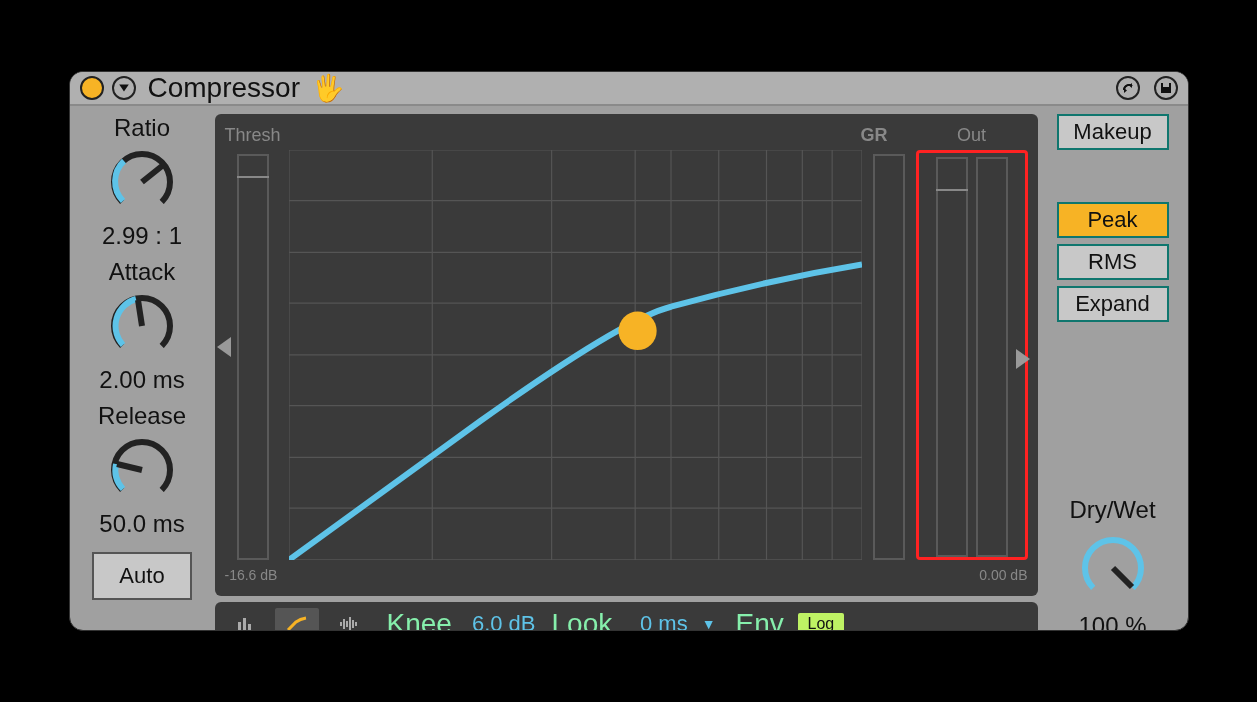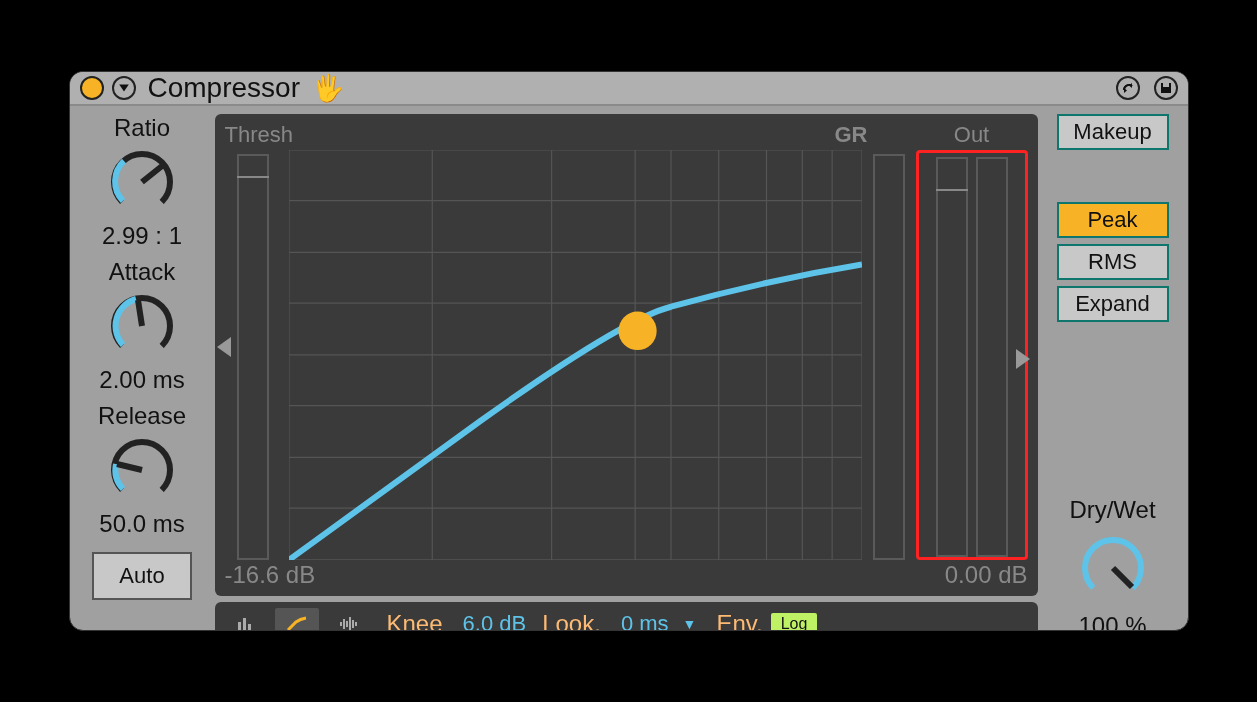--- a/index.html
+++ b/index.html
@@ -111,22 +111,21 @@
     padding: 6px 10px 6px 10px;
     display: flex;
     flex-direction: column;
     position: relative;
   }
   .viz-header {
     display: flex;
     align-items: center;
     height: 30px;
     color: #888;
-    font-size: 22px;
-    gap: 20px;
+    font-size: 18px;
   }
   .viz-header .sp { flex: 1; }
   .viz-body {
     flex: 1;
     display: flex;
     gap: 8px;
   }
   .thresh-col {
     width: 56px;
     display: flex;
@@ -198,39 +197,39 @@
     width: 0; height: 0;
     border-top: 10px solid transparent;
     border-bottom: 10px solid transparent;
     border-left: 14px solid #999;
   }
   .viz-footer {
     height: 30px;
     display: flex;
     align-items: center;
     color: #888;
-    font-size: 24px;
+    font-size: 14px;
   }
   .viz-footer .sp { flex: 1; }
   .bottom-bar {
     height: 44px;
     background: #3a3a3a;
     border-radius: 6px;
     display: flex;
     align-items: center;
     padding: 0 8px;
     gap: 8px;
   }
   .view-btn {
     width: 44px; height: 32px;
     display: flex; align-items: center; justify-content: center;
     border-radius: 2px;
   }
   .view-btn.active { background: #555; }
-  .bb-label { font-size: 24px; color: #fdba74; margin-left: 8px; }
+  .bb-label { font-size: 28px; color: #86efac; margin-left: 8px; }
   .bb-val { font-size: 22px; color: #5ec3e8; margin-left: 12px; }
   .dd { color: #5ec3e8; margin: 0 4px 0 6px; font-size: 14px; }
   .log-btn {
     background: #bef264;
     color: #111;
     font-size: 16px;
     padding: 2px 10px;
     border-radius: 2px;
   }
   .right-col {

